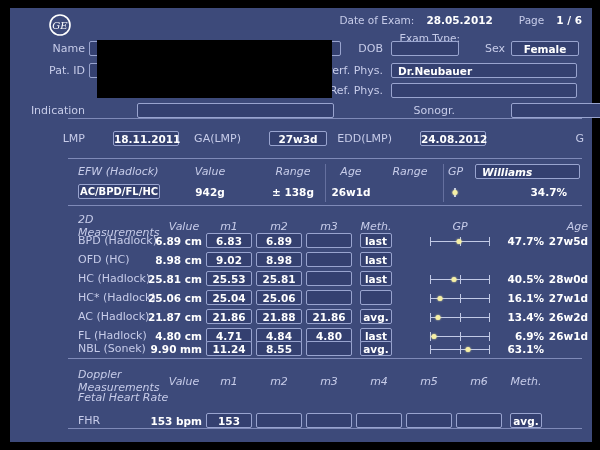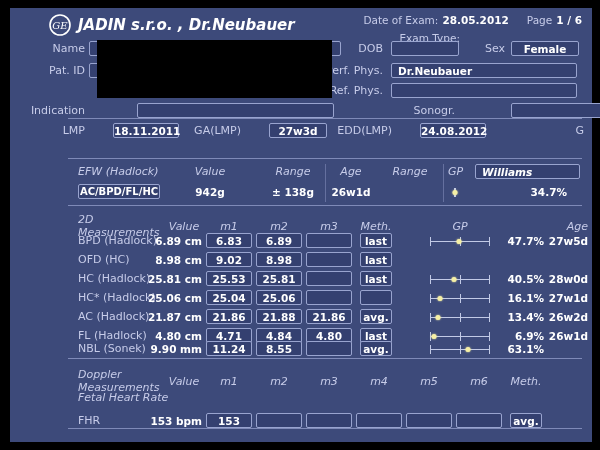--- a/index.html
+++ b/index.html
@@ -13,21 +13,21 @@
   .box{background:#344070;border:1px solid #99a4cf;border-radius:2px;height:15px;line-height:14px;
        text-align:center;color:#fff;font-size:10.5px;font-weight:bold;box-sizing:border-box;width:100%;}
   .boxlbl{border:1px solid #99a4cf;border-radius:2px;background:#344070;color:#c7cce9;
           font-size:10.5px;height:15px;line-height:14px;box-sizing:border-box;padding:0 4px;text-align:center;}
   .sep{position:absolute;left:58px;right:10px;height:0;border-top:1px solid rgba(150,160,205,.75);}
   .redact{position:absolute;background:#000;}
   
   .titlebar{position:absolute;left:0;top:2px;width:582px;height:28px;}
   .brand{position:absolute;left:68px;top:6px;color:#fff;font-size:15px;font-style:italic;font-weight:bold;}
   .hright{position:absolute;right:10px;top:4px;text-align:right;}
-  .hline1{display:flex;justify-content:flex-end;align-items:baseline;gap:4px;text-align:right;}
+  .hline1{display:flex;justify-content:flex-end;align-items:baseline;gap:12px;text-align:right;}
   .hline2{margin-top:1px;margin-right:122px;}
   .hv{color:#fff;font-size:10.5px;font-weight:bold;}
   .hl{color:#c7cce9;font-size:10.5px;}
   
   .row{position:absolute;left:0;width:578px;height:17px;display:grid;align-items:center;}
   .p1{grid-template-columns:75px 4px 252px 42px 8px 68px 46px 6px 68px;}
   .p2{grid-template-columns:75px 4px 197px 97px 8px 186px;}
   .dt{grid-template-columns:75px 4px 66px 50px 4px 58px 53px 4px 66px 86px 6px 28px 22px 8px 32px;}
   .mg{grid-template-columns:68px 88px 36px 4px 46px 4px 46px 4px 46px 8px 32px 38px 60px 8px 46px 6px 38px;}
   .dg{grid-template-columns:68px 88px 36px 4px 46px 4px 46px 4px 46px 4px 46px 4px 46px 4px 46px 8px 32px;}
@@ -52,21 +52,20 @@
 <body>
 
 <div class="stage">
   <div class="page">
 
     <div class="titlebar">
       <svg class="abs" style="left:38px;top:3px;" width="24" height="24" viewBox="0 0 24 24">
         <circle cx="12" cy="12" r="10" fill="none" stroke="#ffffff" stroke-width="1.6"></circle>
         <text x="12" y="16" text-anchor="middle" font-family="DejaVu Serif,serif" font-style="italic" font-size="10" fill="#ffffff">GE</text>
       </svg>
-      <div class="brand">JADIN s.r.o. , Dr.Neubauer</div>
       <div class="hright">
         <div class="hline1">
           <span class="hl">Date of Exam:</span>
           <span class="hv">28.05.2012</span>
           <span class="hl" style="margin-left:14px;">Page</span>
           <span class="hv">1 / 6</span>
         </div>
         <div class="hline2">
           <span class="hl">Exam Type:</span>
         </div>
@@ -97,21 +96,21 @@
         <span class="box g3"></span>
         <span class="lbl g4 re">Sonogr.</span>
         <span class="box g6"></span>
       </div>
       <div class="redact" style="left:87px;top:2px;width:235px;height:58px;"></div>
     </div>
 
     <div class="sep" style="top:110px;"></div>
 
     <div class="abs" style="left:0;top:114px;width:582px;height:38px;">
-      <div class="row dt" style="top:0;gap:12px;">
+      <div class="row dt" style="top:8px;gap:12px;">
         <span class="lbl g1 re">LMP</span>
         <span class="box g3">18.11.2011</span>
         <span class="lbl g4 re">GA(LMP)</span>
         <span class="box g6">27w3d</span>
         <span class="lbl g7 re">EDD(LMP)</span>
         <span class="box g9">24.08.2012</span>
         <span class="lbl g10 re">G</span>
         <span class="box g12"></span>
         <span class="lbl g13 re">Ab</span>
         <span class="box g15"></span>

